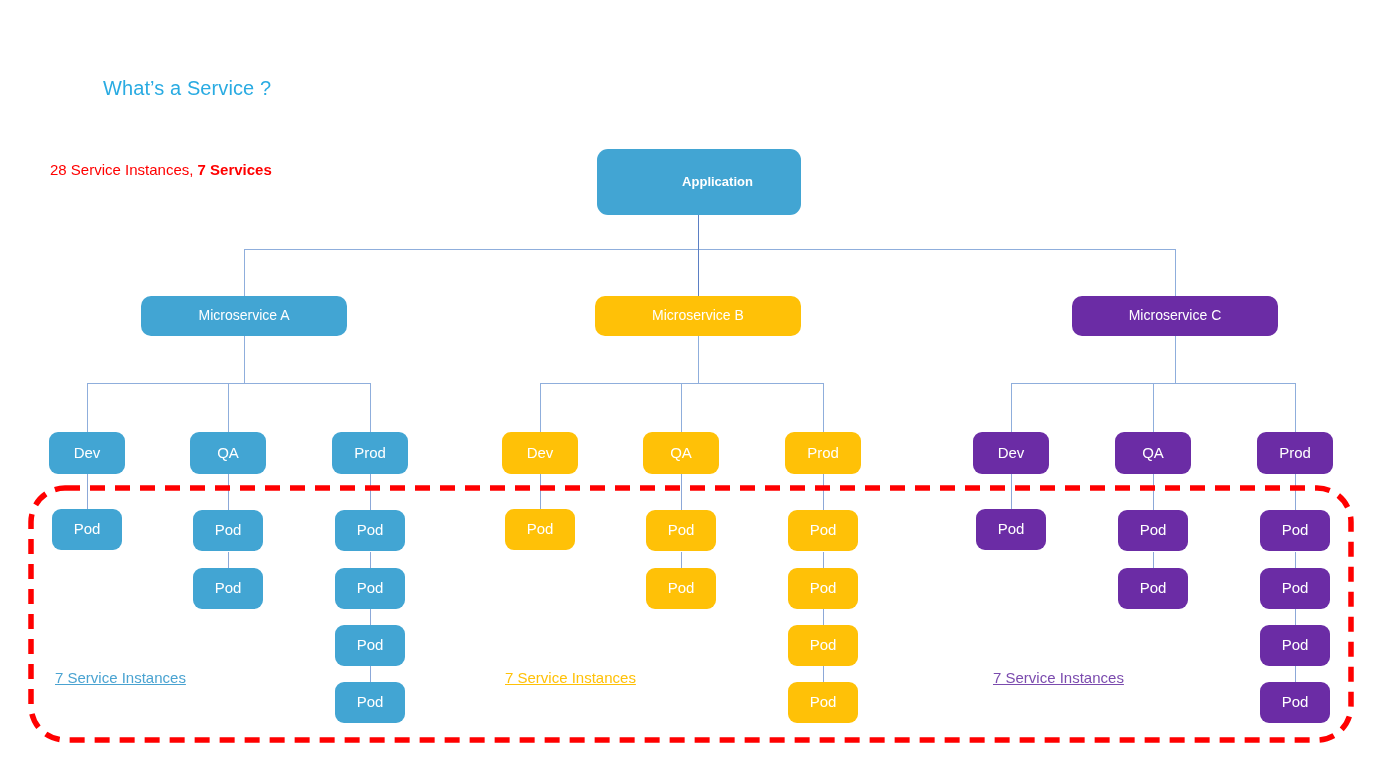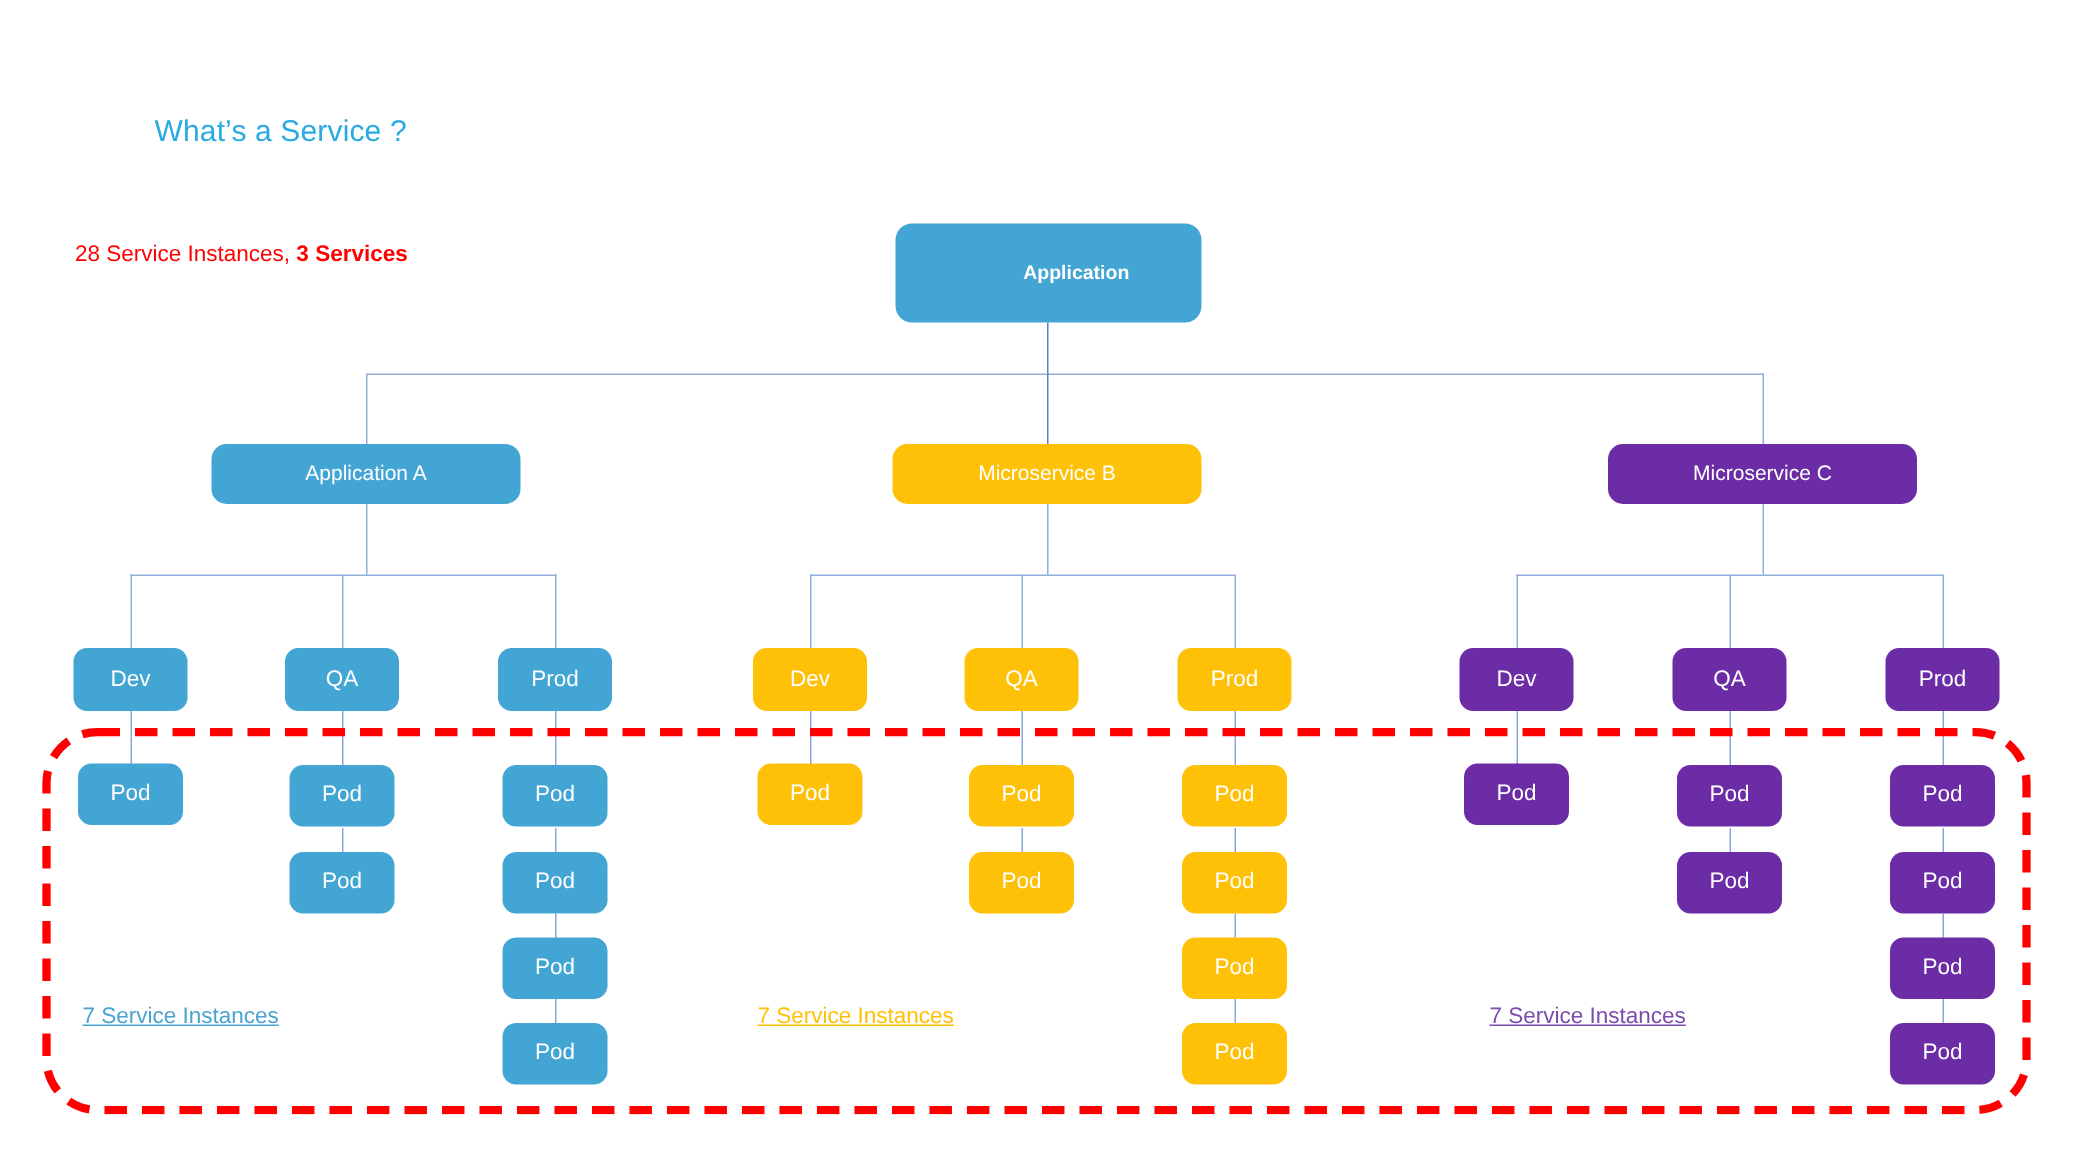--- a/index.html
+++ b/index.html
@@ -112,21 +112,21 @@
     pointer-events: none;
   }
 </style>
 </head>
 <body>
 
 <div id="canvas">
 
   <div class="title">What’s a Service ?</div>
 
-  <div class="summary"><span>28 Service Instances, </span><span class="strong">3 Services</span></div>
+  <div class="summary"><span>28 Service Instances, </span><span class="strong">7 Services</span></div>
 
   <div class="line vline" style="left:698px; top:180px; height:35px;"></div>
 
   <div class="line hline pale" style="left:244px; top:214px; width:932px;"></div>
 
   <div class="line vline pale" style="left:244px; top:214px; height:47px;"></div>
   <div class="line vline" style="left:698px; top:214px; height:47px;"></div>
   <div class="line vline pale" style="left:1175px; top:214px; height:47px;"></div>
 
   <div class="line vline pale" style="left:244px; top:301px; height:47px;"></div>
@@ -169,21 +169,21 @@
   <div class="line vline pod" style="left:1295px; top:439px; height:37px;"></div>
   <div class="line vline pod" style="left:1295px; top:517px; height:17px;"></div>
   <div class="line vline pod" style="left:1295px; top:574px; height:17px;"></div>
   <div class="line vline pod" style="left:1295px; top:631px; height:17px;"></div>
 
   <div class="node app c-blue" style="left:597px; top:114px;padding-left:37px;">
     <span>Application</span>
   </div>
 
   <div class="node micro c-blue" style="left:141px; top:261px;">
-    <span>Application A</span>
+    <span>Microservice A</span>
   </div>
   <div class="node micro c-amber" style="left:595px; top:261px;">
     <span>Microservice B</span>
   </div>
   <div class="node micro c-purple" style="left:1072px; top:261px;">
     <span>Microservice C</span>
   </div>
 
   <div class="node env c-blue" style="left:49px; top:397px;">
     <span>Dev</span>

